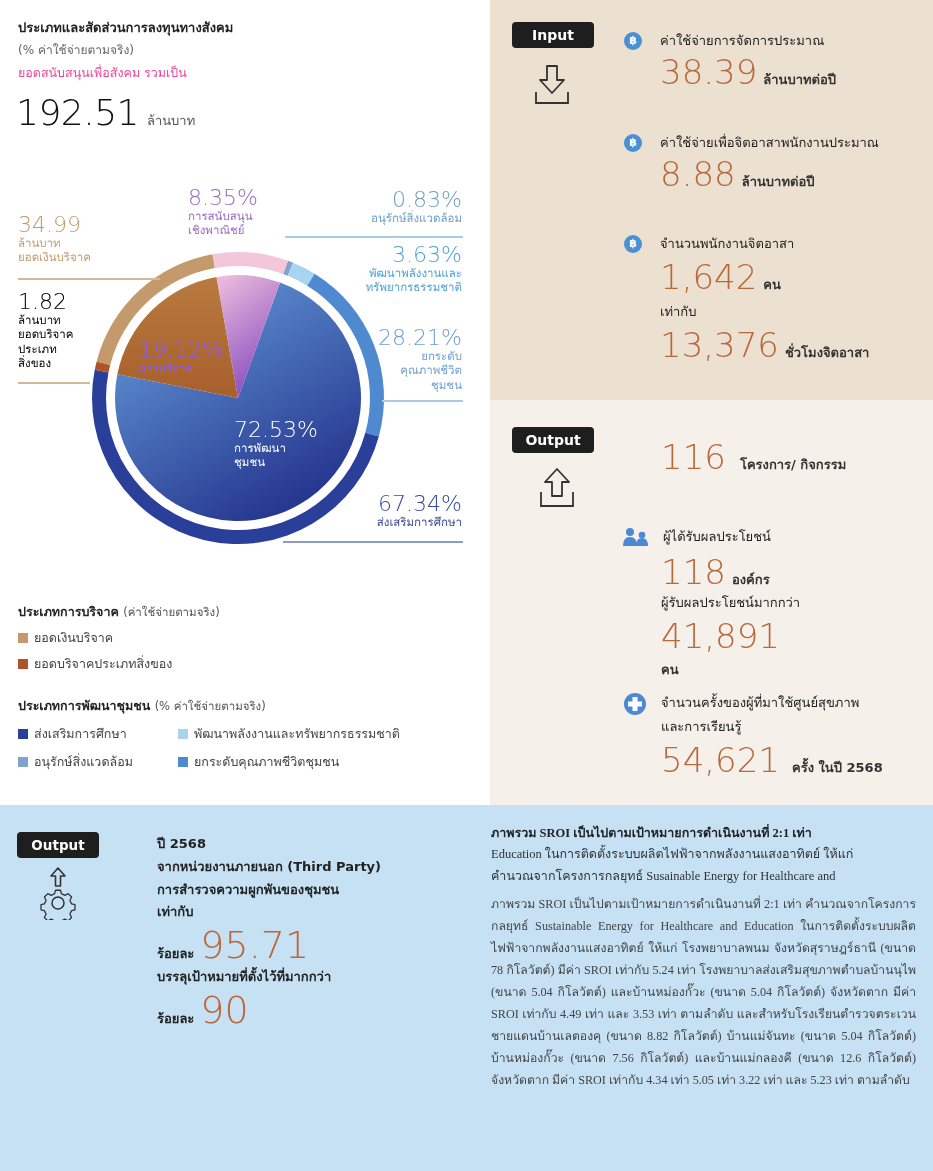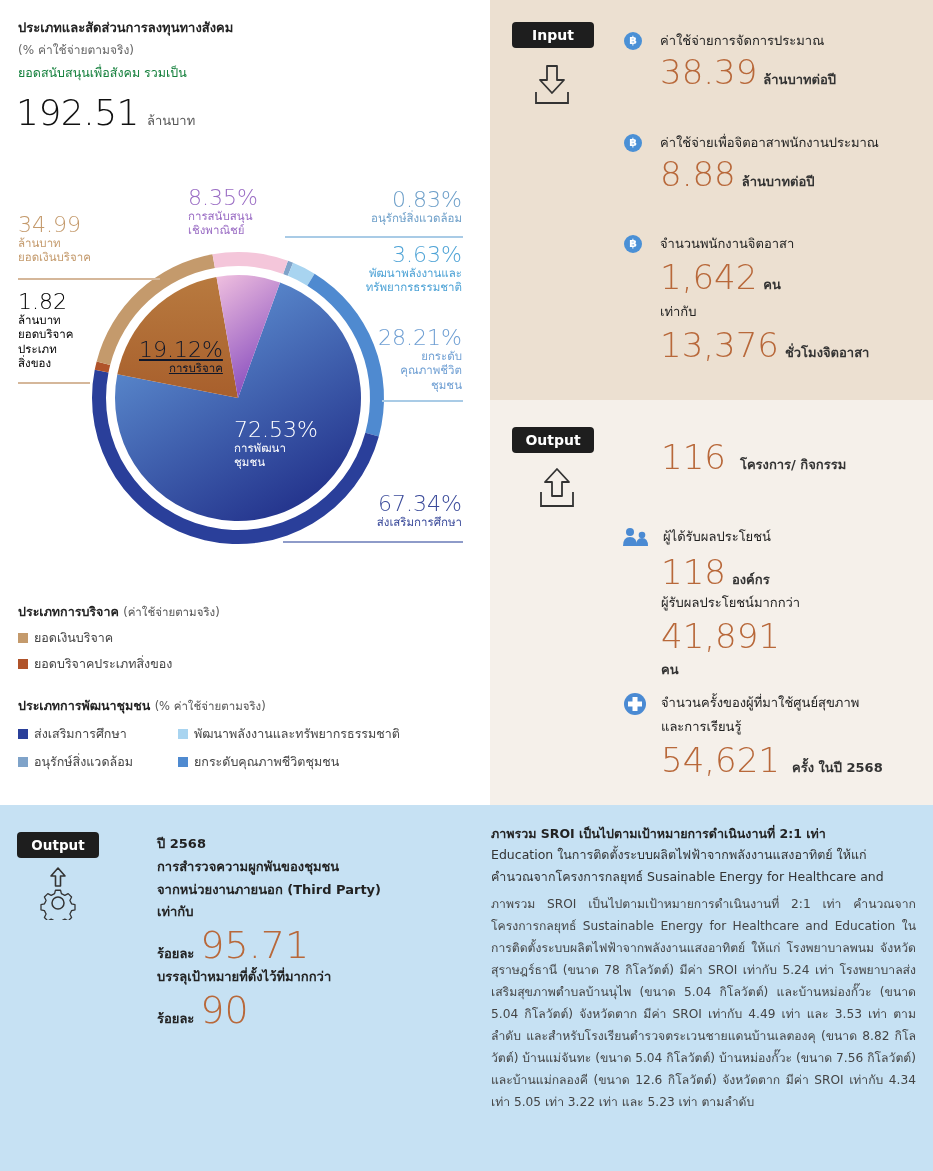--- a/index.html
+++ b/index.html
@@ -1,21 +1,21 @@
 <!DOCTYPE html>
 <html><head>
 <meta charset="utf-8">
 <style>
   * { box-sizing: border-box; margin: 0; padding: 0; }
   body { width: 933px; height: 1171px; background: #ffffff; font-family: "DejaVu Sans", sans-serif; color: #333; position: relative; overflow: hidden; }
   .abs { position: absolute; }
   
   .h-title { left: 18px; top: 17px; font-size: 13px; font-weight: bold; color: #222; }
   .h-sub { left: 18px; top: 40px; font-size: 12px; color: #666; }
-  .h-sub2 { left: 18px; top: 63px; font-size: 12.5px; color: #15803d; }
+  .h-sub2 { left: 18px; top: 63px; font-size: 12.5px; color: #ec4899; }
   .total { left: 16px; top: 92px; display: flex; align-items: baseline; gap: 8px; }
   .total .num { font-size: 36px; color: #111; font-weight: 300; letter-spacing: -0.5px; }
   .total .unit { font-size: 13px; color: #555; }
 
   
   .lbl-pct { font-size: 22px; font-weight: 300; line-height: 1; }
   .lbl-txt { font-size: 11.5px; line-height: 1.25; }
   .right-lbl { text-align: right; }
   .rule { position: absolute; height: 1.5px; }
 
@@ -130,21 +130,21 @@
   <div class="lbl-txt">ชุมชน</div>
 </div>
 <div class="rule" style="left:382px; top:400px; width:81px; background:#a9cbe6;"></div>
 
 <div class="abs right-lbl" style="right:471px; top:493px; color:#3a4a9a;">
   <div class="lbl-pct">67.34%</div>
   <div class="lbl-txt">ส่งเสริมการศึกษา</div>
 </div>
 <div class="rule" style="left:283px; top:541px; width:180px; background:#8e9bc9;"></div>
 
-<div class="abs" style="left:139px; top:339px; color:#0f172a; text-align:right;text-decoration:underline;">
+<div class="abs" style="left:139px; top:339px; color:#8b5cf6; text-align:left;">
   <div class="lbl-pct">19.12%</div>
   <div class="lbl-txt">การบริจาค</div>
 </div>
 <div class="abs" style="left:234px; top:419px; color:#fff;">
   <div class="lbl-pct">72.53%</div>
   <div class="lbl-txt">การพัฒนา</div>
   <div class="lbl-txt">ชุมชน</div>
 </div>
 
 <div class="abs" style="left:18px; top:602px;">
@@ -280,32 +280,32 @@
 <svg class="abs" style="left:38px; top:866px;" width="40" height="54">
   <path d="M20 2 l-7 8 h4.5 v10 h5 v-10 h4.5 z" fill="none" stroke="#333" stroke-width="1.6" stroke-linejoin="round"></path>
   <g transform="translate(20,37)">
     <path d="M-3 -15 h6 l1 4 l4 2 l4 -2 l4 4 l-2 4 l2 4 l4 1 v6 l-4 1 l-2 4 l2 4 l-4 4 l-4 -2 l-4 2 l-1 4 h-6 l-1 -4 l-4 -2 l-4 2 l-4 -4 l2 -4 l-2 -4 l-4 -1 v-6 l4 -1 l2 -4 l-2 -4 l4 -4 l4 2 l4 -2 z" fill="none" stroke="#333" stroke-width="1.5" stroke-linejoin="round" transform="scale(0.85)"></path>
     <circle cx="0" cy="0" r="6" fill="none" stroke="#333" stroke-width="1.5"></circle>
   </g>
 </svg>
 
 <div class="abs" style="left:157px; top:833px; font-size:13px; color:#222; font-weight:bold; line-height:1.75;">
   <div>ปี 2568</div>
+  <div>จากหน่วยงานภายนอก (Third Party)</div>
   <div>การสำรวจความผูกพันของชุมชน</div>
-  <div>จากหน่วยงานภายนอก (Third Party)</div>
   <div>เท่ากับ</div>
   <div class="row" style="margin-top:2px;">
     <span>ร้อยละ</span>
     <span class="stat-big" style="font-size:38px;">95.71</span>
   </div>
   <div>บรรลุเป้าหมายที่ตั้งไว้ที่มากกว่า</div>
   <div class="row" style="margin-top:2px;">
     <span>ร้อยละ</span>
     <span class="stat-big" style="font-size:38px;">90</span>
   </div>
 </div>
 
-<div class="abs" style="left:491px; top:823px; width:425px;">
+<div class="abs" style="left:491px; top:823px; width:425px;font-family:Liberation Serif, serif;">
   <div class="sroi-title">ภาพรวม SROI เป็นไปตามเป้าหมายการดำเนินงานที่ 2:1 เท่า</div>
   <div class="sroi-head">Education ในการติดตั้งระบบผลิตไฟฟ้าจากพลังงานแสงอาทิตย์ ให้แก่</div>
   <div class="sroi-head">คำนวณจากโครงการกลยุทธ์ Susainable Energy for Healthcare and</div>
   <div class="sroi-body" style="margin-top:6px;">ภาพรวม SROI เป็นไปตามเป้าหมายการดำเนินงานที่ 2:1 เท่า คำนวณจากโครงการกลยุทธ์ Sustainable Energy for Healthcare and Education ในการติดตั้งระบบผลิตไฟฟ้าจากพลังงานแสงอาทิตย์ ให้แก่ โรงพยาบาลพนม จังหวัดสุราษฎร์ธานี (ขนาด 78 กิโลวัตต์) มีค่า SROI เท่ากับ 5.24 เท่า โรงพยาบาลส่งเสริมสุขภาพตำบลบ้านนุไพ (ขนาด 5.04 กิโลวัตต์) และบ้านหม่องกั๊วะ (ขนาด 5.04 กิโลวัตต์) จังหวัดตาก มีค่า SROI เท่ากับ 4.49 เท่า และ 3.53 เท่า ตามลำดับ และสำหรับโรงเรียนตำรวจตระเวนชายแดนบ้านเลตองคุ (ขนาด 8.82 กิโลวัตต์) บ้านแม่จันทะ (ขนาด 5.04 กิโลวัตต์) บ้านหม่องกั๊วะ (ขนาด 7.56 กิโลวัตต์) และบ้านแม่กลองคี (ขนาด 12.6 กิโลวัตต์) จังหวัดตาก มีค่า SROI เท่ากับ 4.34 เท่า 5.05 เท่า 3.22 เท่า และ 5.23 เท่า ตามลำดับ</div>
 </div>
 
 </body></html>

